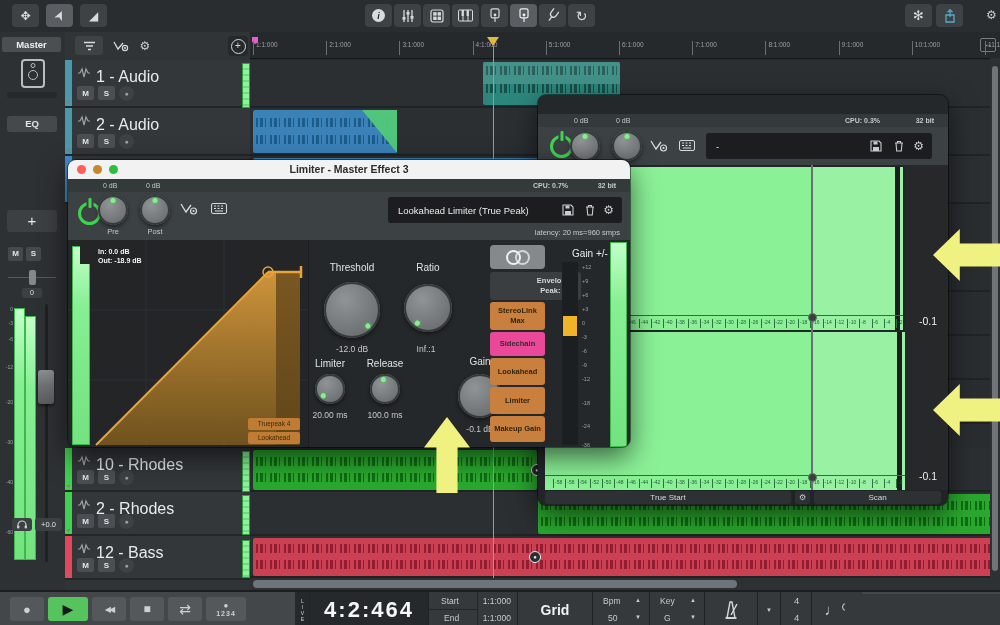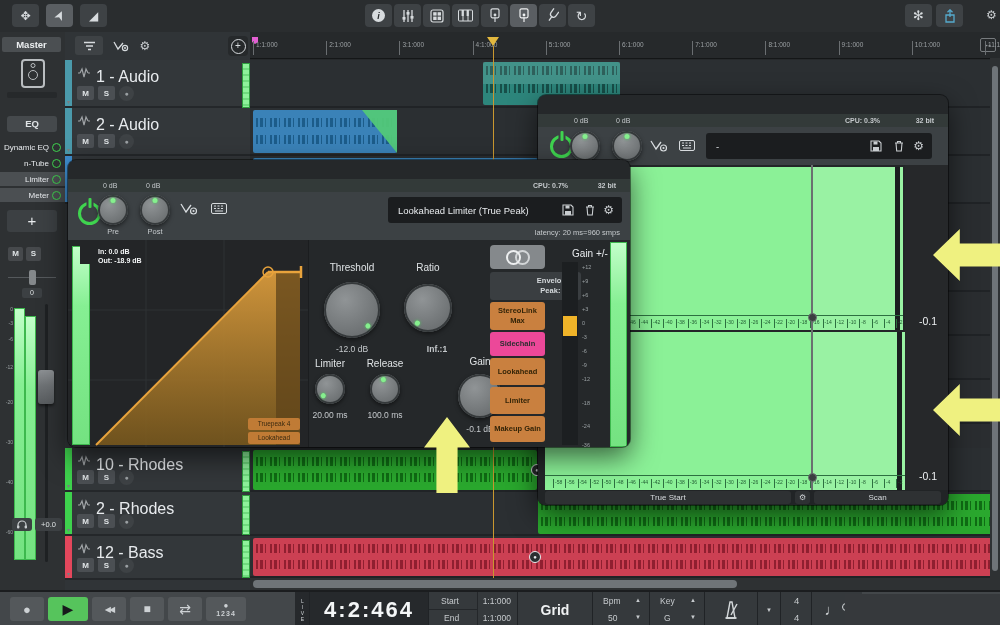--- a/index.html
+++ b/index.html
@@ -200,38 +200,20 @@
   </div>
 
   <div class="master">
     <div class="mhead">Master</div>
     <div class="speaker">
         <i class="spk-t"></i>
         <i class="spk-b"></i>
       </div>
     <div class="mbar"></div>
     <div class="eqbtn">EQ</div>
-    <div class="fxlist" id="master-effects">
-        <div class="fxrow">
-          <span>Dynamic EQ</span>
-          <span class="fxpwr"></span>
-        </div>
-        <div class="fxrow">
-          <span>n-Tube</span>
-          <span class="fxpwr"></span>
-        </div>
-        <div class="fxrow sel">
-          <span>Limiter</span>
-          <span class="fxpwr"></span>
-        </div>
-        <div class="fxrow sel">
-          <span>Meter</span>
-          <span class="fxpwr"></span>
-        </div>
-      </div>
     <div class="addfx">+</div>
     <div class="msbtn" style="left:8px;top:215px">M</div>
     <div class="msbtn" style="left:26px;top:215px">S</div>
     <div class="panline"></div>
     <div class="panhandle"></div>
     <div class="panval">0</div>
     <div class="mscale" id="master-scale" style="position:absolute;left:0;top:272px;width:13px;height:255px;">
         <span style="top: 2px;">0</span>
         <span style="top: 16px;">-3</span>
         <span style="top: 32px;">-6</span>
@@ -553,20 +535,26 @@
 
       <div class="abs" style="left:0;top:325px;width:410px;height:15px;background:#212426;">
         <div class="abs" style="left:7px;top:1px;width:246px;height:13px;background:#2e3133;border-radius:3px;text-align:center;font-size:8px;line-height:13px;color:#d7dbde;">True Start</div>
         <div class="abs" style="left:257px;top:1px;width:15px;height:13px;background:#2e3133;border-radius:3px;text-align:center;font-size:8px;line-height:13px;color:#c9cdd0;"><span>⚙</span></div>
         <div class="abs" style="left:276px;top:1px;width:127px;height:13px;background:#2e3133;border-radius:3px;text-align:center;font-size:8px;line-height:13px;color:#d7dbde;">Scan</div>
       </div>
     </div>
   </div>
 
   <div class="window" style="left:68px;top:160px;width:562px;height:287px;z-index:12;background:#25282a;">
+    <div class="titlebar">
+      <div class="light" style="left:9px;background:#ff5f57;"></div>
+      <div class="light" style="left:25px;background:#c4882f;"></div>
+      <div class="light" style="left:41px;background:#2dbe41;"></div>
+      <div class="wtitle">Limiter - Master Effect 3</div>
+    </div>
     <div class="wstrip">
       <span class="abs" style="left:35px;top:3px;">0 dB</span>
       <span class="abs" style="left:78px;top:3px;">0 dB</span>
       <span class="abs" style="right:62px;top:3px;font-weight:bold;">CPU: 0.7%</span>
       <span class="abs" style="right:14px;top:3px;font-weight:bold;">32 bit</span>
     </div>
     <div class="wcontrols" style="height:48px;">
       <div class="pwr" style="left:10px;top:10px;"></div>
       <div class="knob" style="left:30px;top:3px;width:30px;height:30px;">
           <div class="rot">
@@ -637,21 +625,21 @@
           </div>
         </div>
       <div class="kvalue" style="left:254px;top:104px;width:60px;">-12.0 dB</div>
 
       <div class="klabel" style="left:330px;top:22px;width:60px;">Ratio</div>
       <div class="knob" style="left:336px;top:44px;width:48px;height:48px;">
           <div class="rot" style="transform:rotate(215deg);">
             <div class="dot"></div>
           </div>
         </div>
-      <div class="kvalue" style="left:339px;top:104px;width:60px;font-weight:bold;">Inf.:1</div>
+      <div class="kvalue" style="left:328px;top:104px;width:60px;">Inf.:1</div>
 
       <div class="klabel" style="left:232px;top:118px;width:60px;">Limiter</div>
       <div class="knob" style="left:247px;top:134px;width:30px;height:30px;">
           <div class="rot" style="transform:rotate(225deg);">
             <div class="dot"></div>
           </div>
         </div>
       <div class="kvalue" style="left:232px;top:170px;width:60px;">20.00 ms</div>
 
       <div class="klabel" style="left:287px;top:118px;width:60px;">Release</div>

